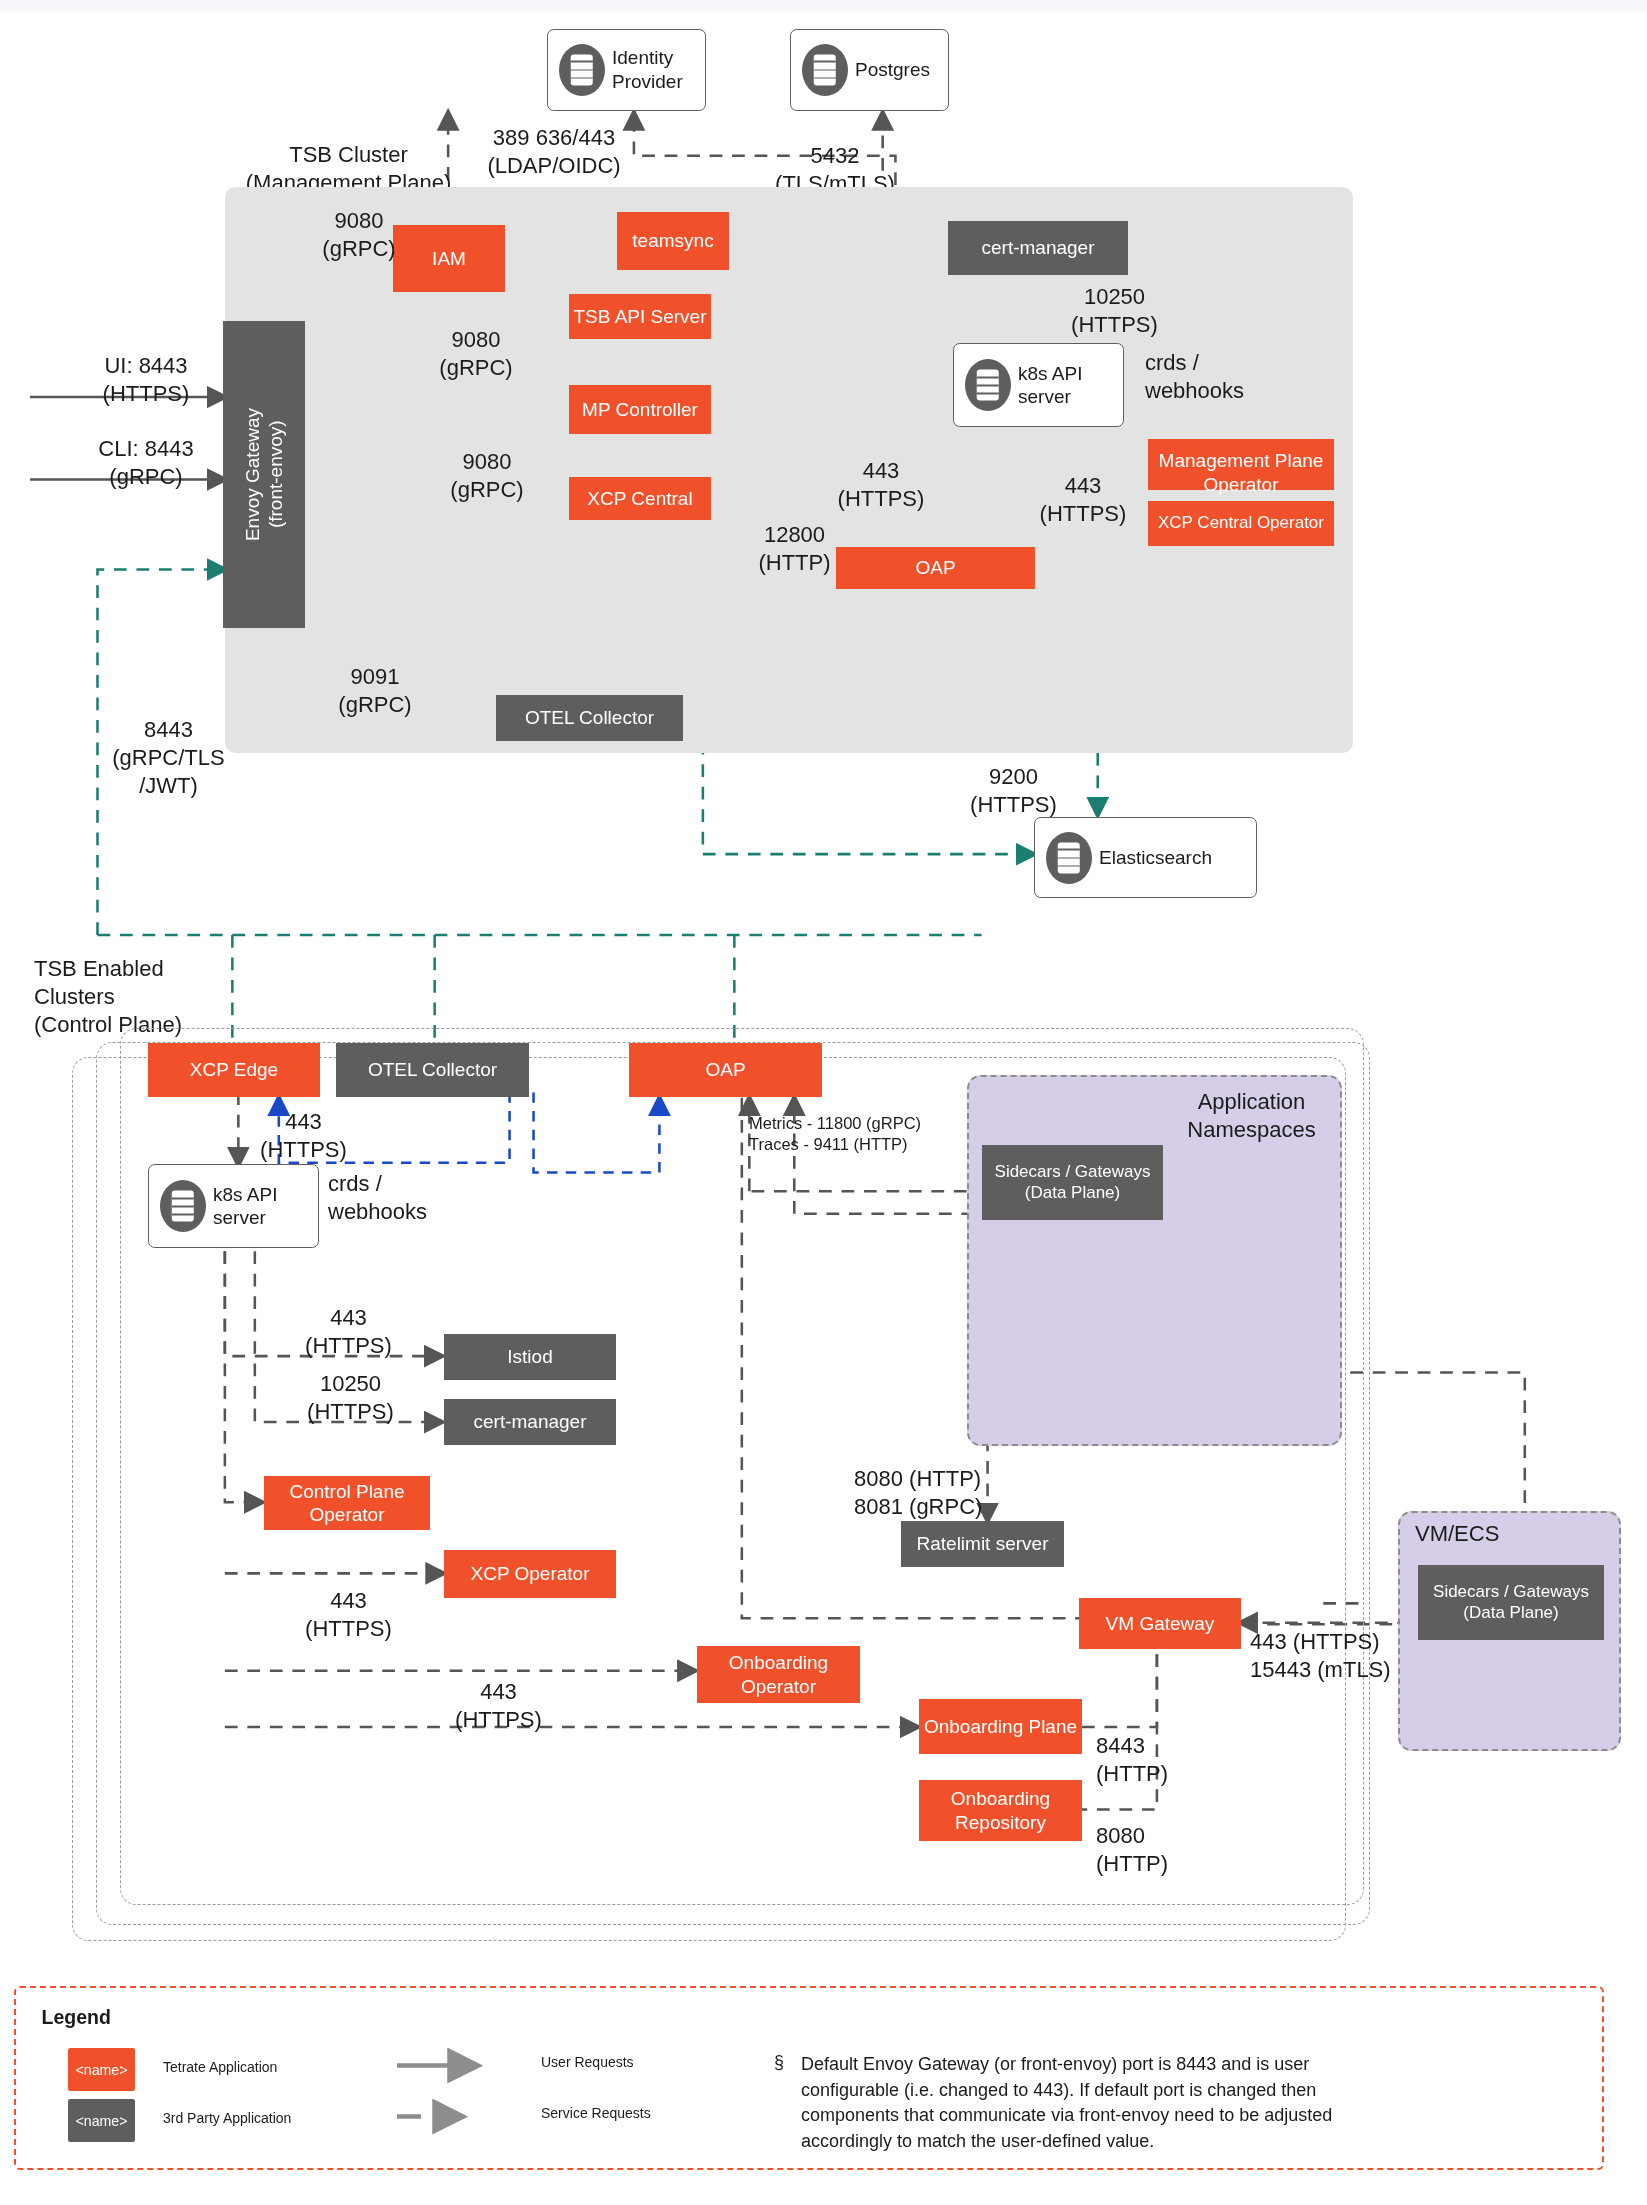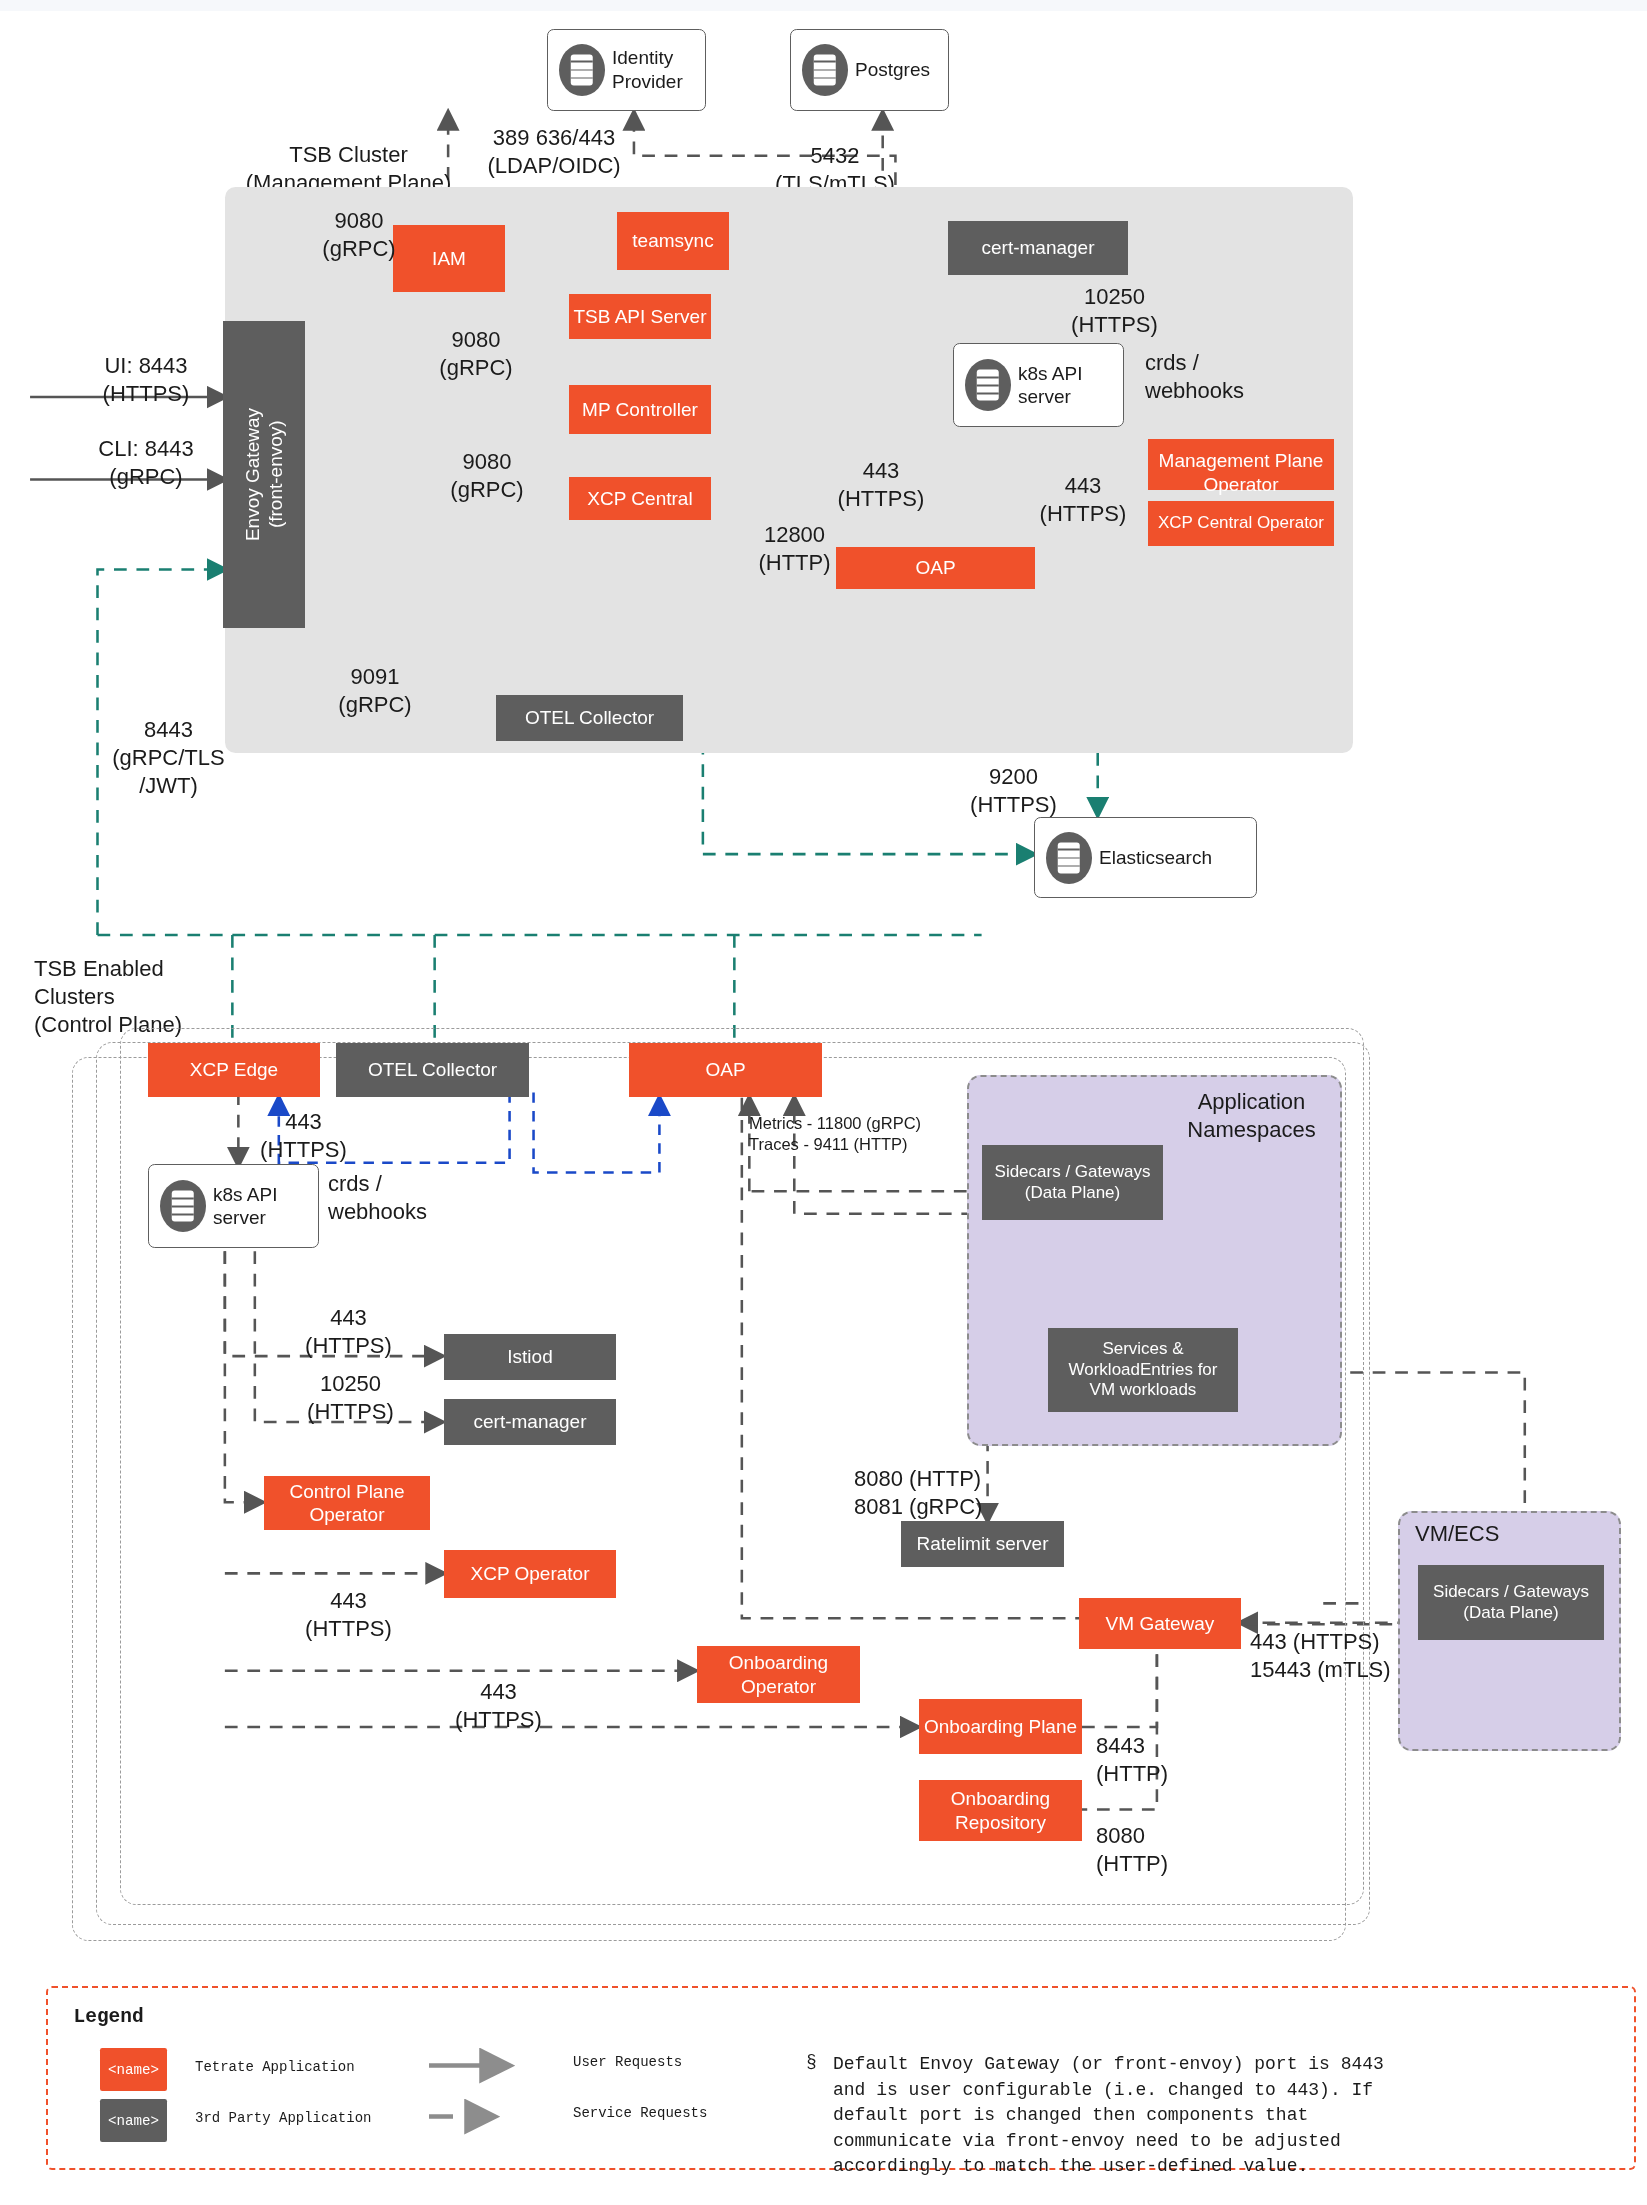--- a/index.html
+++ b/index.html
@@ -331,25 +331,20 @@
   <div class="lbl l" style="left:749px;top:1113px;width:330px;text-align:left;font-size:16.5px;">Metrics - 11800 (gRPC)
 Traces - 9411 (HTTP)</div>
 
   <div class="panel appns" style="left:967px;top:1075px;width:375px;height:371px;"></div>
   <div class="lbl" style="left:1169px;top:1088px;width:165px;">Application
 Namespaces</div>
   <div class="node gray" style="left:982px;top:1145px;width:181px;height:75px;">
       <span style="white-space:pre-line;font-size:17px;">Sidecars / Gateways
 (Data Plane)</span>
     </div>
-  <div class="node gray" style="left:1048px;top:1328px;width:190px;height:84px;">
-      <span style="white-space:pre-line;font-size:17px;">Services &amp;
-WorkloadEntries for
-VM workloads</span>
-    </div>
 
   <div class="node gray" style="left:901px;top:1521px;width:163px;height:46px;">
       <span>Ratelimit server</span>
     </div>
   <div class="lbl l" style="left:854px;top:1465px;width:187px;text-align:left;">8080 (HTTP)
 8081 (gRPC)</div>
 
   <div class="node orange" style="left:1079px;top:1598px;width:162px;height:51px;">
       <span>VM Gateway</span>
     </div>
@@ -372,21 +367,21 @@
   <div class="lbl l" style="left:1096px;top:1822px;width:120px;text-align:left;">8080
 (HTTP)</div>
 
   <div class="panel vmecs" style="left:1398px;top:1511px;width:223px;height:240px;"></div>
   <div class="lbl l" style="left:1415px;top:1520px;width:135px;text-align:left;">VM/ECS</div>
   <div class="node gray" style="left:1418px;top:1565px;width:186px;height:75px;">
       <span style="white-space:pre-line;font-size:17px;">Sidecars / Gateways
 (Data Plane)</span>
     </div>
 
-  <div id="legend" style="left:46px;top:1986px;width:1590px;height:184px;font-family:Liberation Mono, monospace;">
+  <div id="legend" style="left:14px;top:1986px;width:1590px;height:184px;">
     <div class="ttl">Legend</div>
     <div class="swatch" style="left:52px;top:60px;background:#f0512b;">
         <span>&lt;name&gt;</span>
       </div>
     <div class="swatch" style="left:52px;top:111px;background:#5e5e5e;">
         <span>&lt;name&gt;</span>
       </div>
     <div class="legtxt" style="left:147px;top:71px;">Tetrate Application</div>
     <div class="legtxt" style="left:147px;top:122px;">3rd Party Application</div>
 

